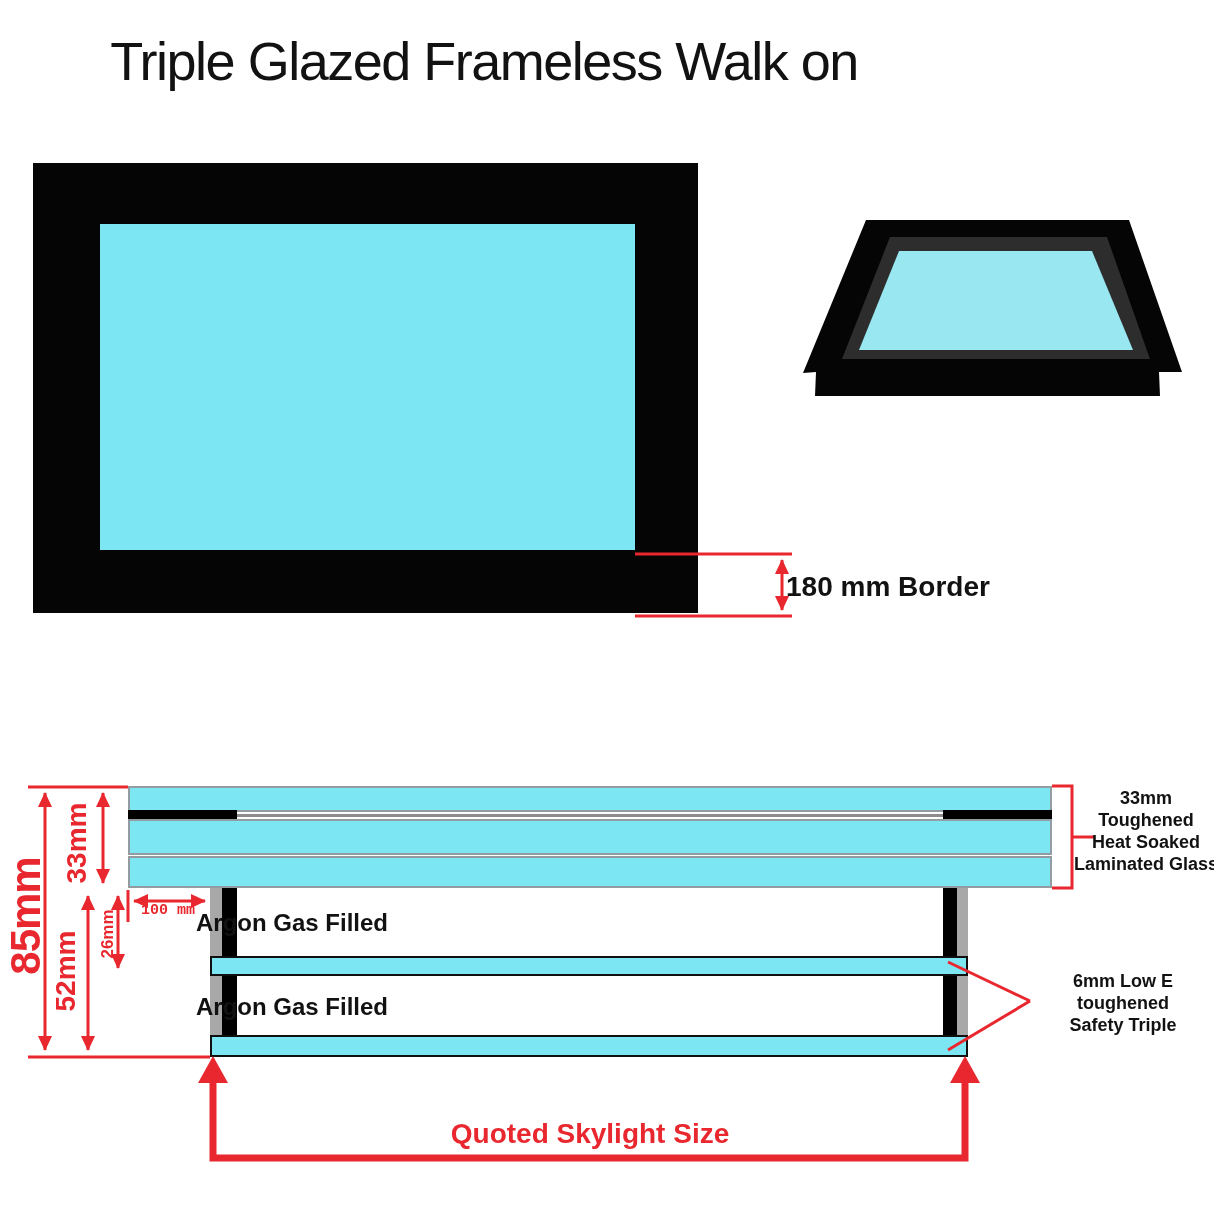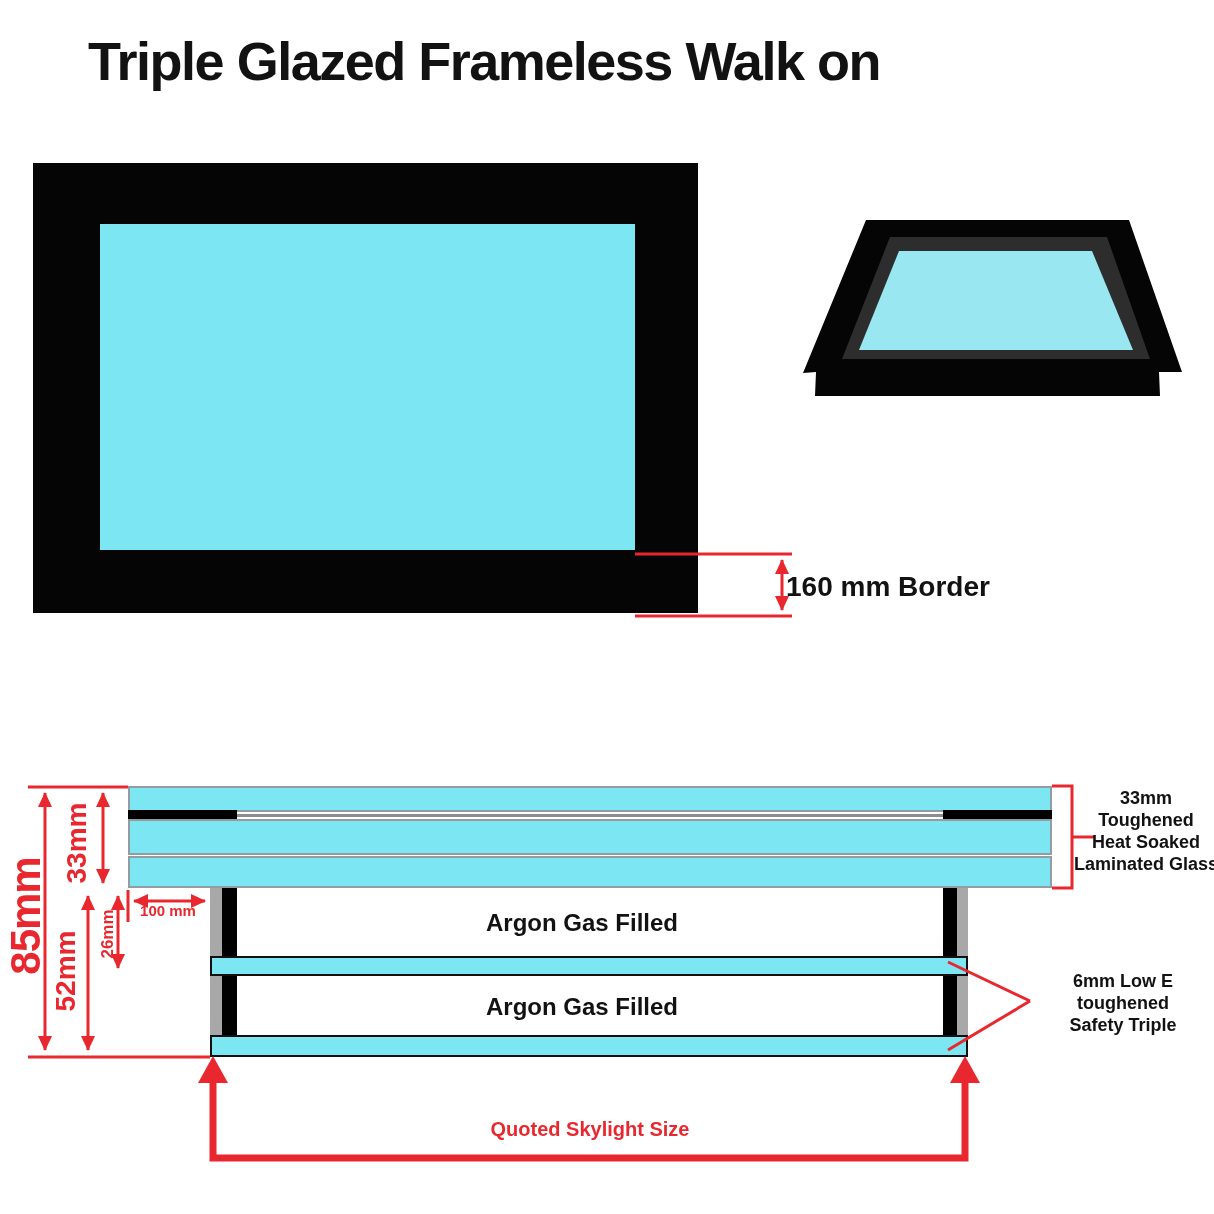--- a/index.html
+++ b/index.html
@@ -4,21 +4,21 @@
 <style>
   html,body{margin:0;padding:0;background:#ffffff;}
   #canvas{
     position:relative;width:1214px;height:1214px;background:#ffffff;overflow:hidden;
     font-family:"Liberation Sans", sans-serif;
   }
   .abs{position:absolute;}
   
   #title{
     top:30px;left:0;width:968px;text-align:center;
-    font-size:54px;font-weight:bold;color:#121212;letter-spacing:-1.5px;
+    font-size:54px;font-weight:normal;color:#121212;letter-spacing:-1.5px;
   }
   
   #front-frame{left:33px;top:163px;width:665px;height:450px;background:#050505;}
   #front-glass{left:67px;top:61px;width:535px;height:326px;background:#7de6f3;}
   
   .pane{background:#7de6f3;border:2px solid #939da1;box-sizing:border-box;}
   #pane1{left:128px;top:786px;width:924px;height:26px;}
   #pane2{left:128px;top:819px;width:924px;height:36px;}
   #pane3{left:128px;top:856px;width:924px;height:32px;}
   .interlayer-line{left:128px;top:814px;width:924px;height:3px;background:#8d8d8d;}
@@ -39,30 +39,30 @@
   
   #overlay{left:0;top:0;width:1214px;height:1214px;z-index:5;pointer-events:none;}
   
   .lbl{z-index:10;white-space:nowrap;}
   .red{color:#e8282e;}
   .rot{transform:translate(-50%,-50%) rotate(-90deg);}
   #dim-85{left:26px;top:916px;font-size:42px;font-weight:bold;letter-spacing:-1px;}
   #dim-33{left:77px;top:843px;font-size:28px;font-weight:bold;}
   #dim-52{left:66px;top:971px;font-size:28px;font-weight:bold;}
   #dim-26{left:108px;top:934px;font-size:17px;font-weight:bold;}
-  #dim-100{left:168px;top:910px;transform:translate(-50%,-50%);font-size:15px;font-weight:bold;}
+  #dim-100{left:168px;top:910px;transform:translate(-50%,-50%);font-size:15px;font-weight:bold;font-family:Liberation Mono, monospace;}
   #border-label{left:786px;top:571px;font-size:28px;font-weight:bold;color:#121212;}
-  .argon{left:203px;width:758px;text-align:center;font-size:24px;font-weight:bold;color:#121212;}
+  .argon{left:196px;width:758px;text-align:left;font-size:24px;font-weight:bold;color:#121212;}
   #argon-1{top:909px;}
   #argon-2{top:993px;}
   .side-label{text-align:center;font-weight:bold;color:#121212;font-size:18px;line-height:22px;}
   #laminated-label{left:1066px;top:787px;width:160px;}
   #safety-label{left:1048px;top:970px;width:150px;}
   #quoted-label{left:214px;top:1118px;width:752px;text-align:center;
-    font-size:20px;font-weight:bold;}
+    font-size:28px;font-weight:bold;}
 </style>
 </head>
 <body>
 
 <div id="canvas">
 
   <div id="title" class="abs lbl">Triple Glazed Frameless Walk on</div>
 
   <div id="front-frame" class="abs">
     <div id="front-glass" class="abs"></div>
@@ -127,21 +127,21 @@
   <div id="sp1-r-black" class="abs spacer-black sp1"></div>
   <div id="sp1-r-gray" class="abs spacer-gray sp1"></div>
   <div id="sp2-l-gray" class="abs spacer-gray sp2"></div>
   <div id="sp2-l-black" class="abs spacer-black sp2"></div>
   <div id="sp2-r-black" class="abs spacer-black sp2"></div>
   <div id="sp2-r-gray" class="abs spacer-gray sp2"></div>
 
   <div id="middle-glass" class="abs pane6"></div>
   <div id="bottom-glass" class="abs pane6"></div>
 
-  <div id="border-label" class="abs lbl">160 mm Border</div>
+  <div id="border-label" class="abs lbl">180 mm Border</div>
 
   <div id="dim-85" class="abs lbl red rot">85mm</div>
   <div id="dim-33" class="abs lbl red rot">33mm</div>
   <div id="dim-52" class="abs lbl red rot">52mm</div>
   <div id="dim-26" class="abs lbl red rot">26mm</div>
   <div id="dim-100" class="abs lbl red">100 mm</div>
 
   <div id="argon-1" class="abs lbl argon">Argon Gas Filled</div>
   <div id="argon-2" class="abs lbl argon">Argon Gas Filled</div>
 

